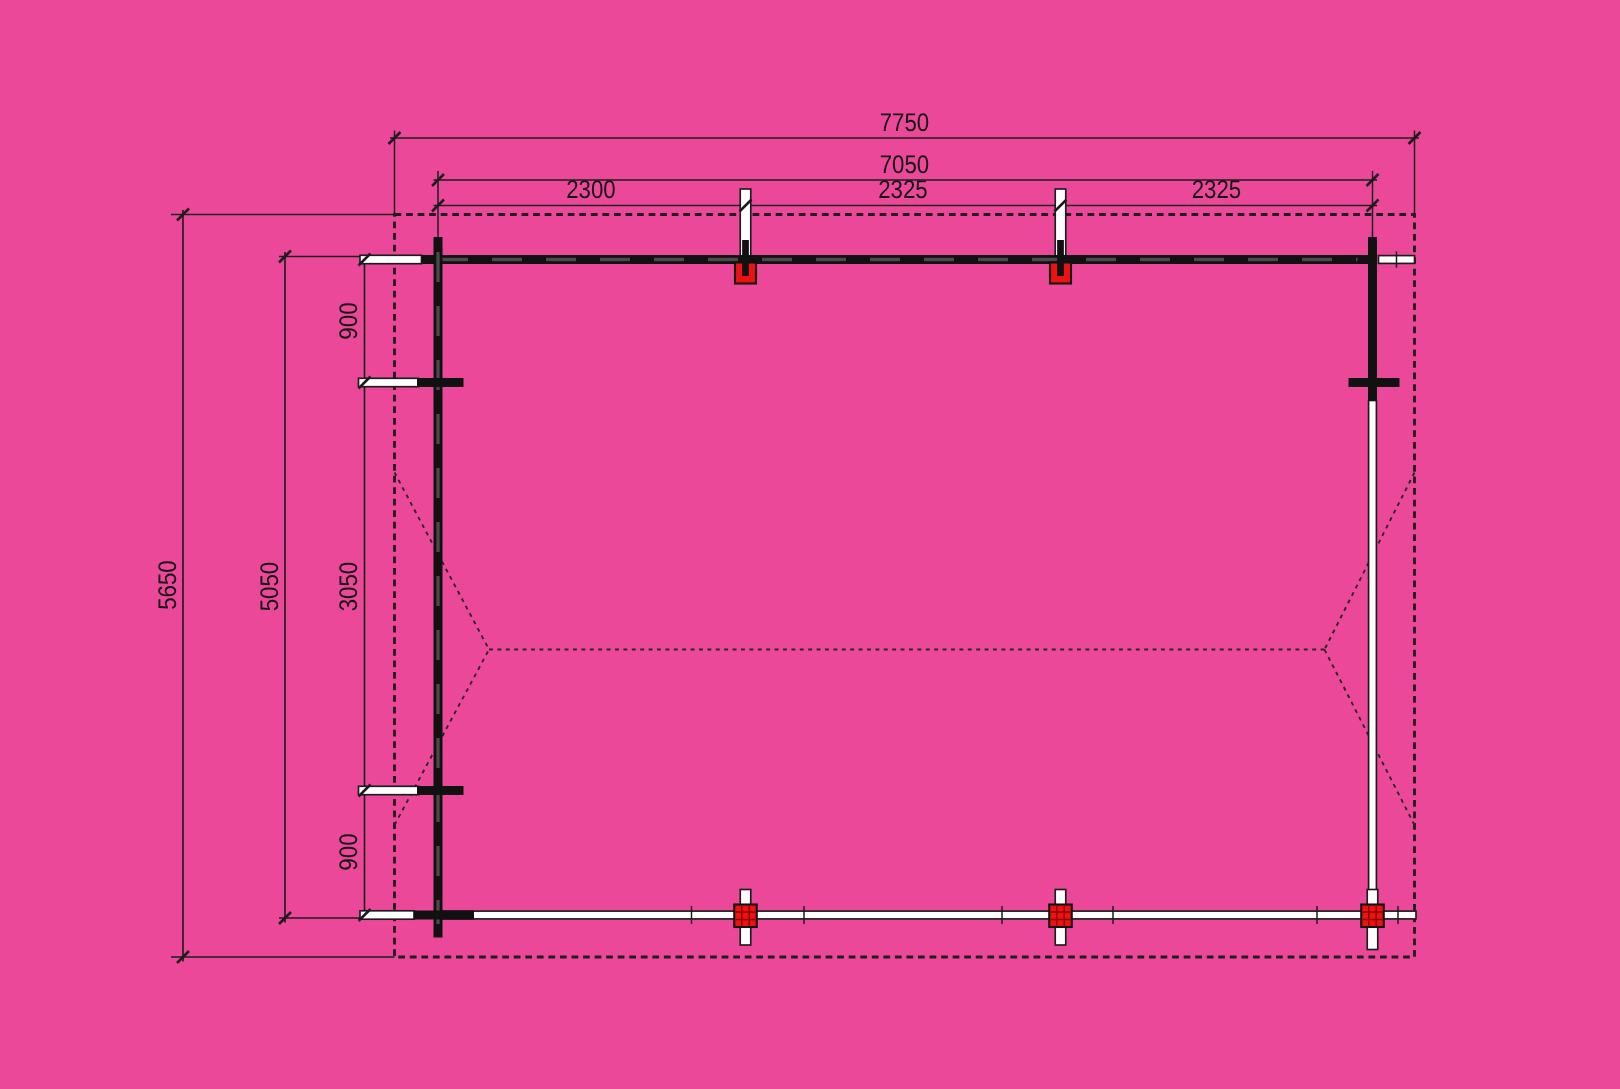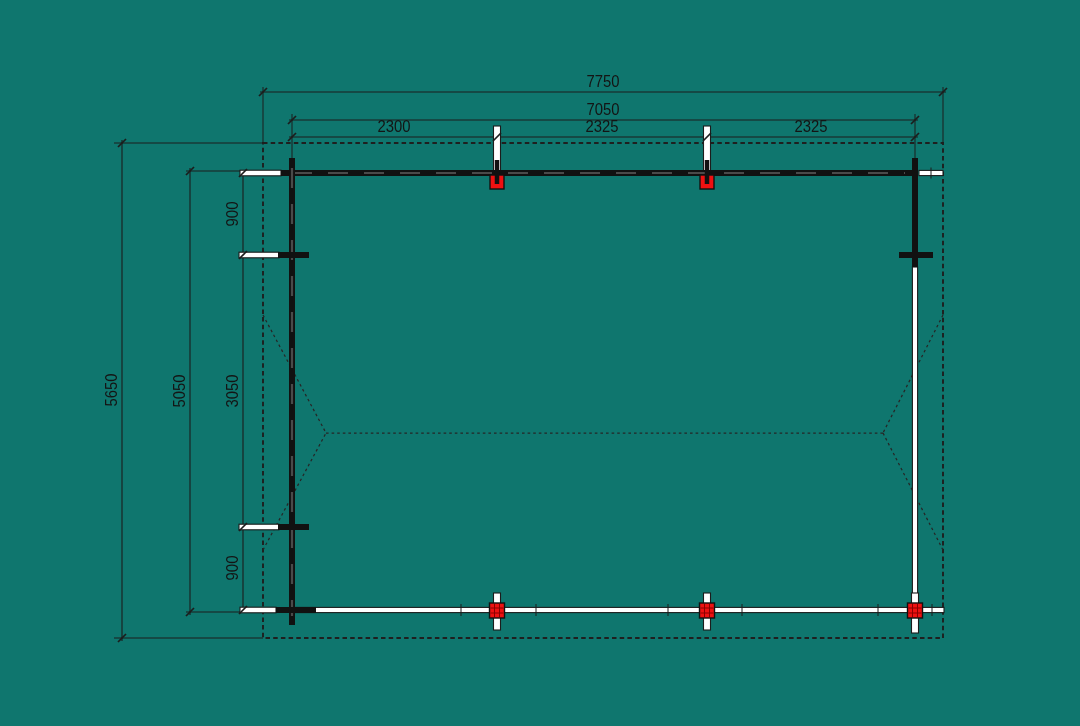--- a/index.html
+++ b/index.html
@@ -1,19 +1,19 @@
 <!DOCTYPE html>
 <html><head>
 <meta charset="utf-8">
 <style>
   html,body{margin:0;padding:0;background:#ffffff;}
   .canvas{
     position:relative;
     width:1080px;height:726px;
-    background:#0f766e;
+    background:#ec4899;
     overflow:hidden;
     font-family:"Liberation Sans",sans-serif;
   }
   svg{position:absolute;left:0;top:0;}
   .thin{stroke:#1c1c1c;stroke-width:1.1;fill:none;}
   .ext{stroke:#1c1c1c;stroke-width:1;fill:none;}
   .tick{stroke:#1c1c1c;stroke-width:1.7;fill:none;}
   .roofdash{stroke:#1f1f1f;stroke-width:1.9;fill:none;stroke-dasharray:4.5,3.2;}
   .hipdash{stroke:#262626;stroke-width:1.25;fill:none;stroke-dasharray:2.6,3;}
   .wall{stroke:#111111;stroke-width:6;fill:none;}

